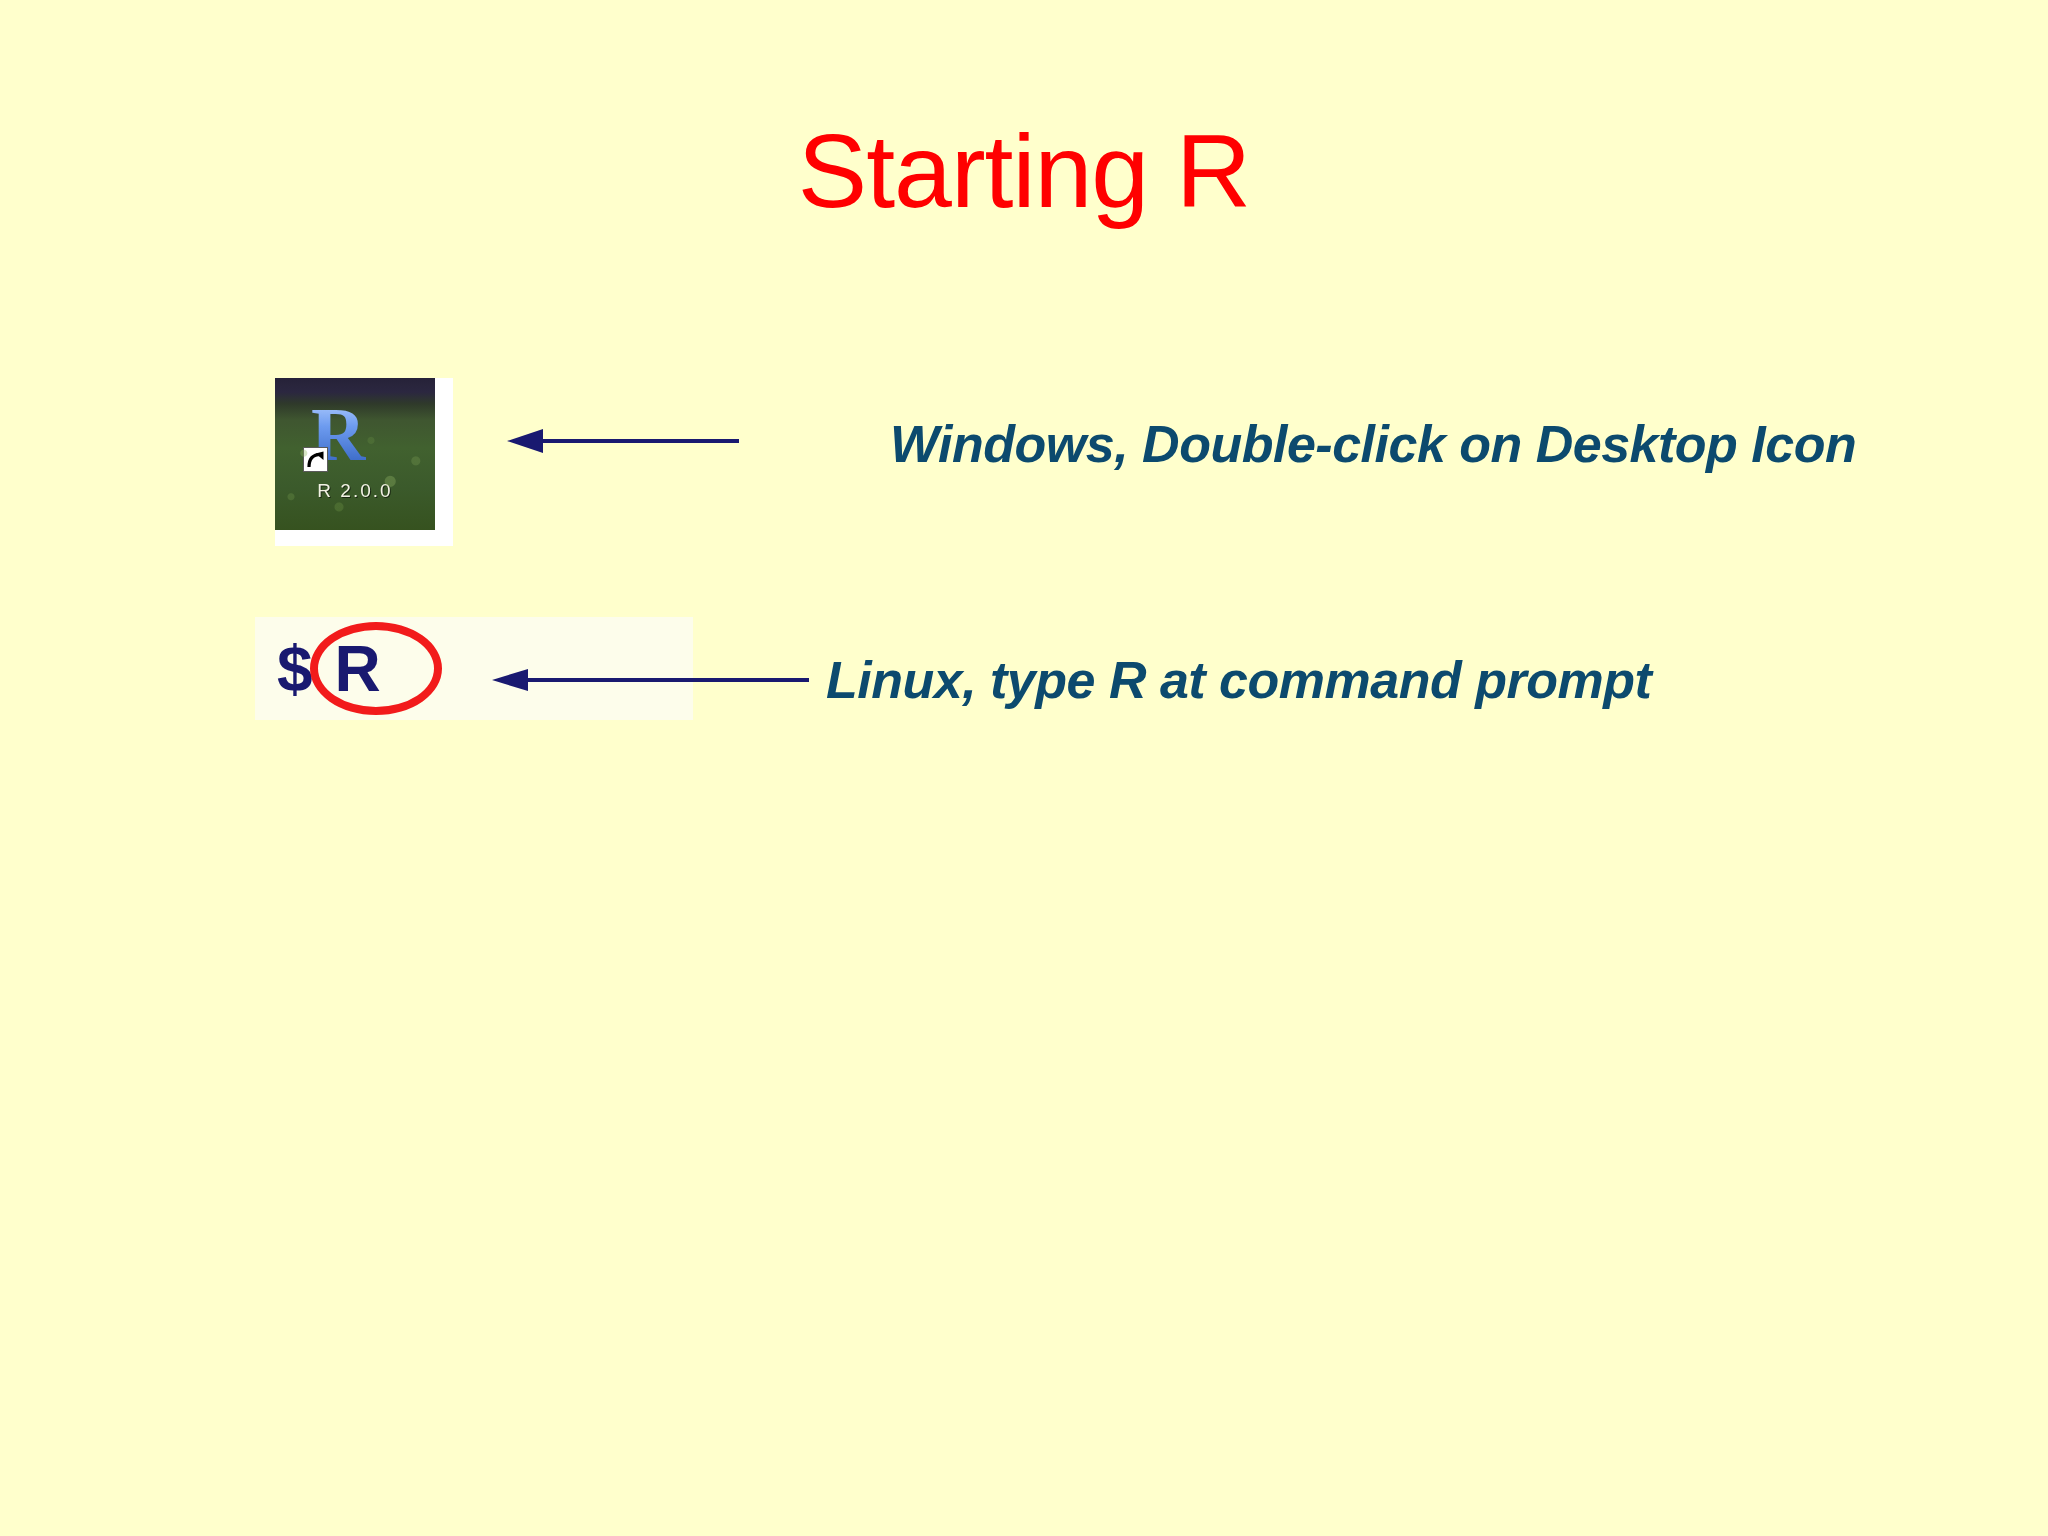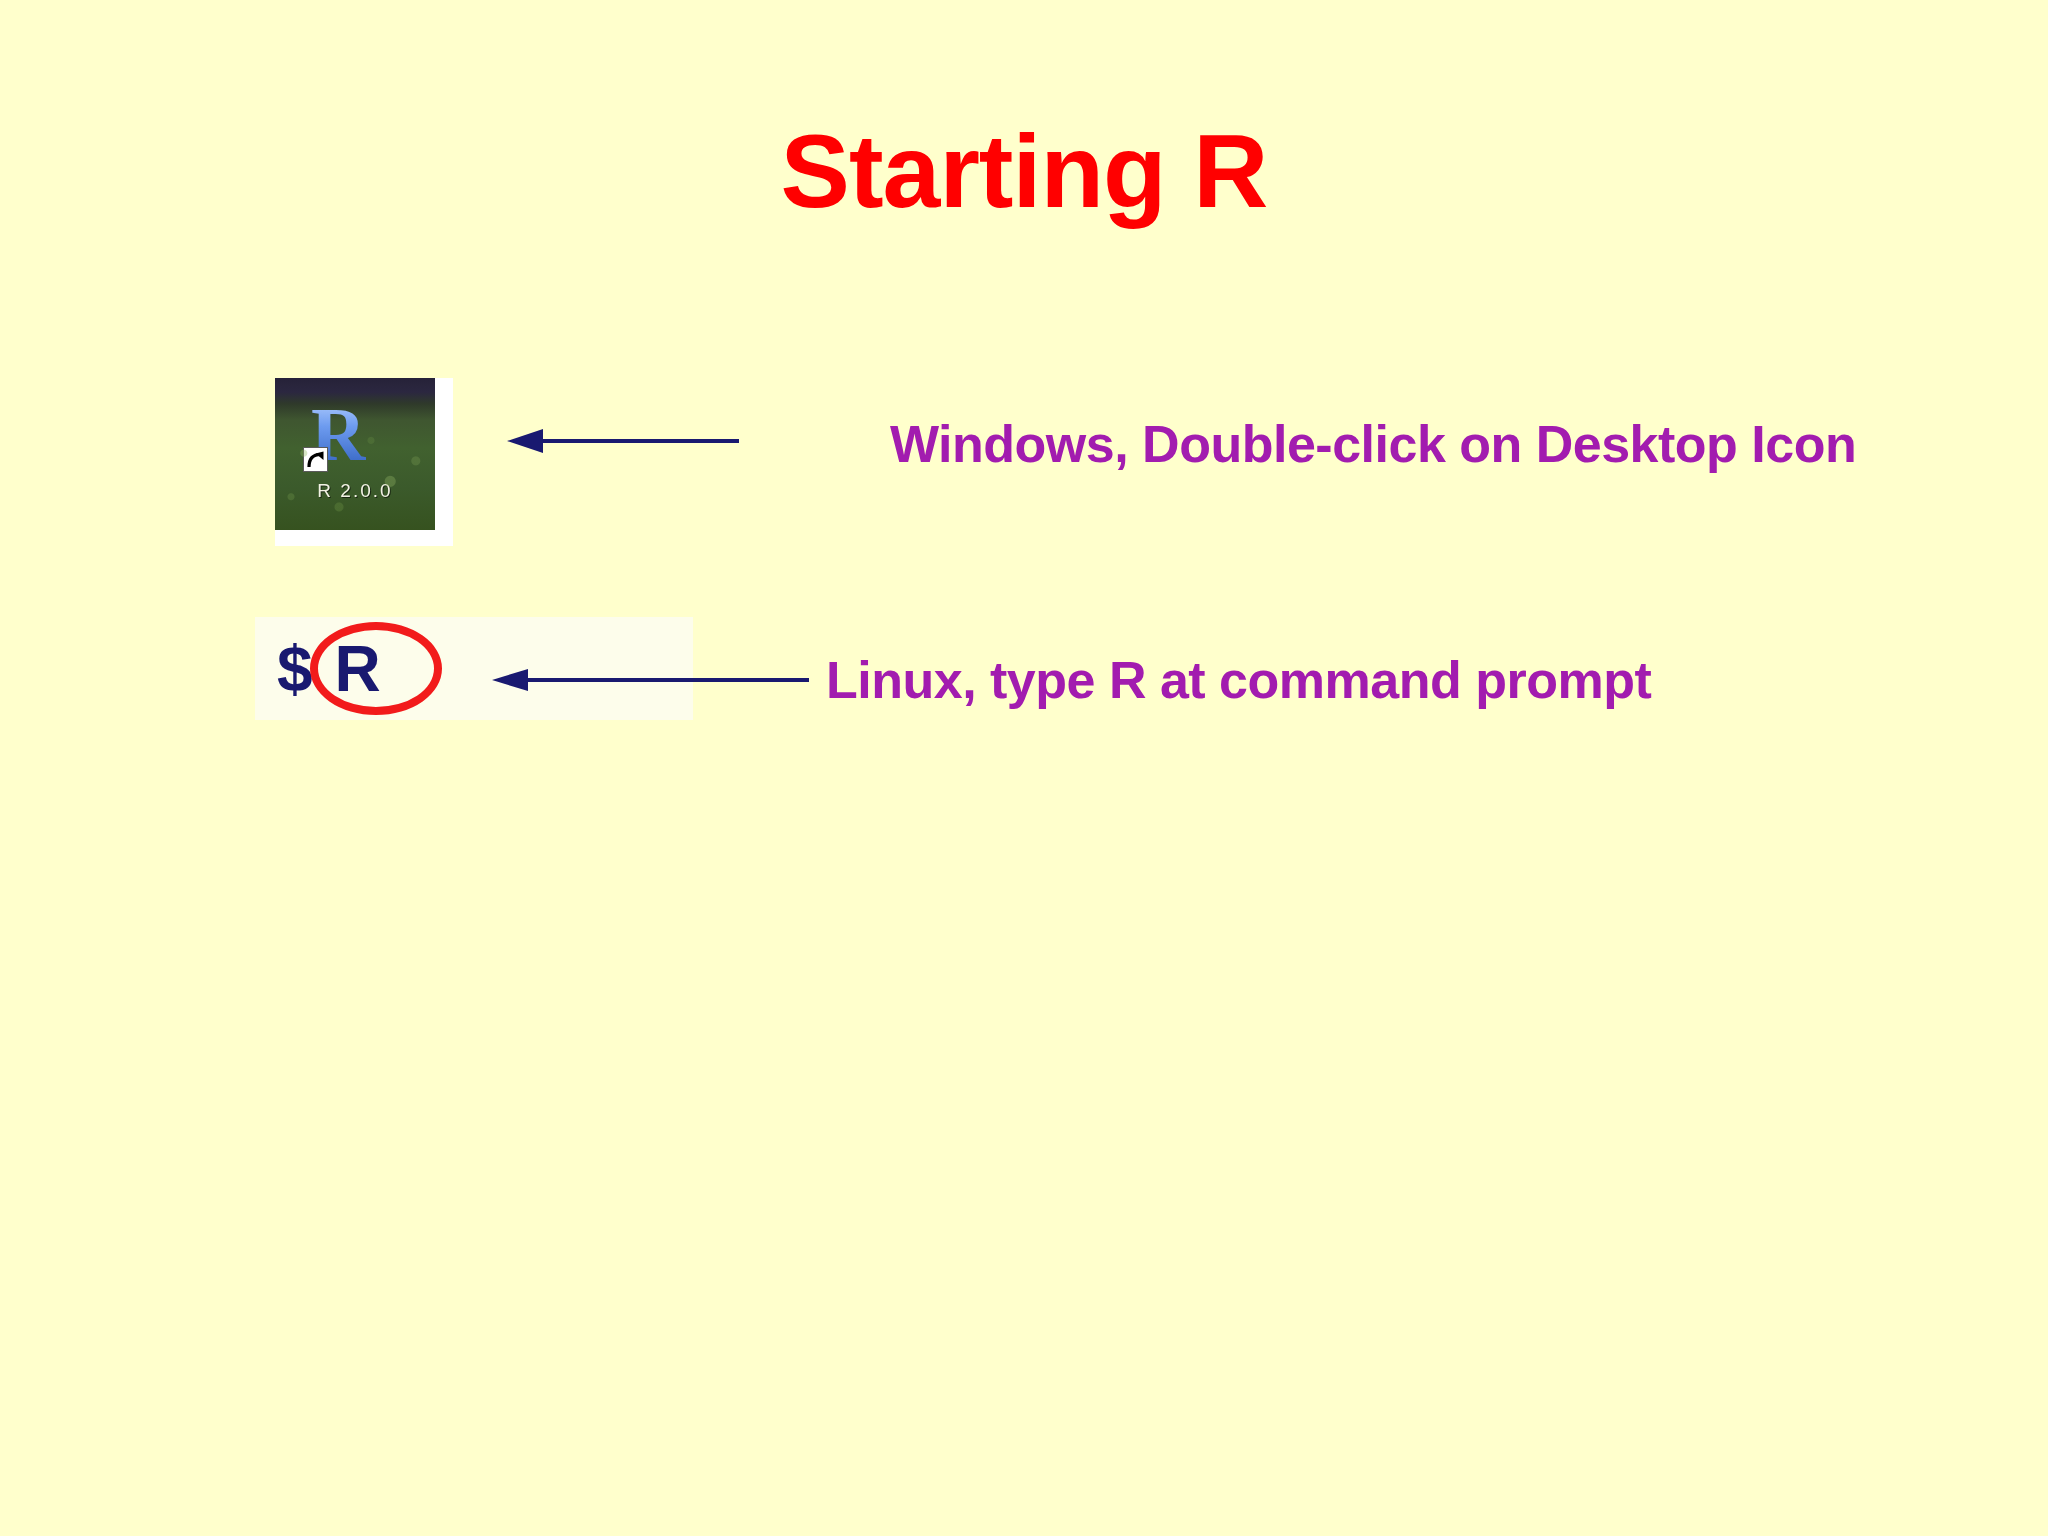--- a/index.html
+++ b/index.html
@@ -26,21 +26,21 @@
 
   
   #slide-title {
     position: absolute;
     left: 0;
     top: 115px;
     width: 2048px;
     text-align: center;
     color: #ff0000;
     font-size: 104px;
-    font-weight: bold;
+    font-weight: normal;
     letter-spacing: -1px;
     line-height: 1.08;
     white-space: nowrap;
   }
 
   
   #windows-row {
     position: absolute;
     left: 0;
     top: 378px;
@@ -138,25 +138,26 @@
   #arrow-linux {
     position: absolute;
     left: 490px;
     top: 48px;
     width: 320px;
     height: 30px;
   }
 
   .callout-text {
     position: absolute;
-    color: #a21caf;
+    color: #0c4a6e;
     font-size: 52px;
     font-weight: bold;
     white-space: nowrap;
     letter-spacing: -0.5px;
+    font-style: italic;
   }
   #windows-callout {
     left: 890px;
     top: 36px;
   }
   #linux-callout {
     left: 826px;
     top: 33px;
   }
 

